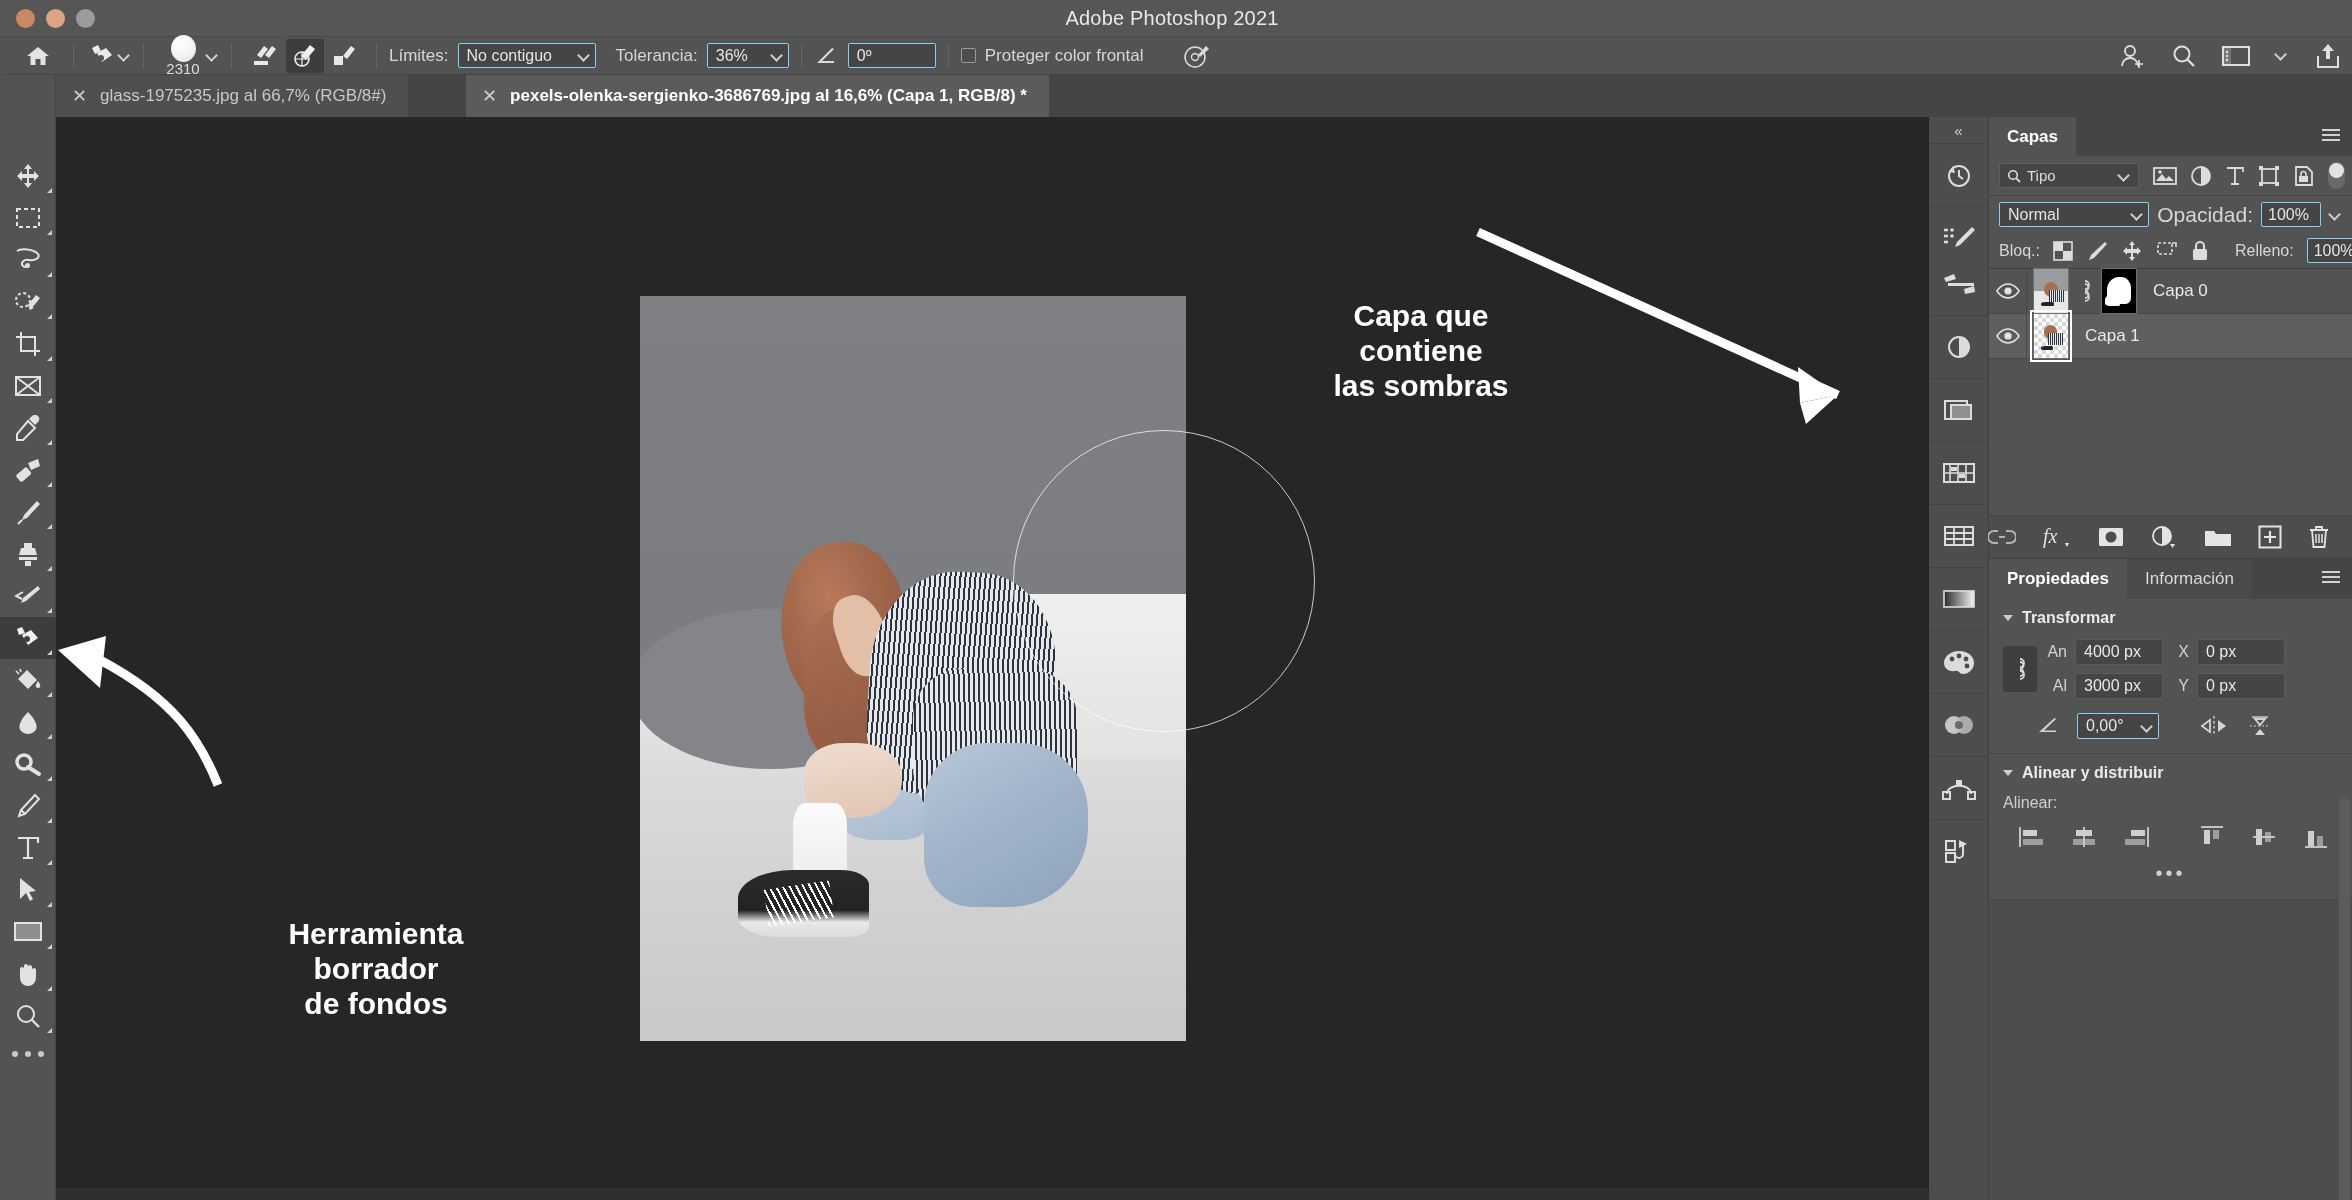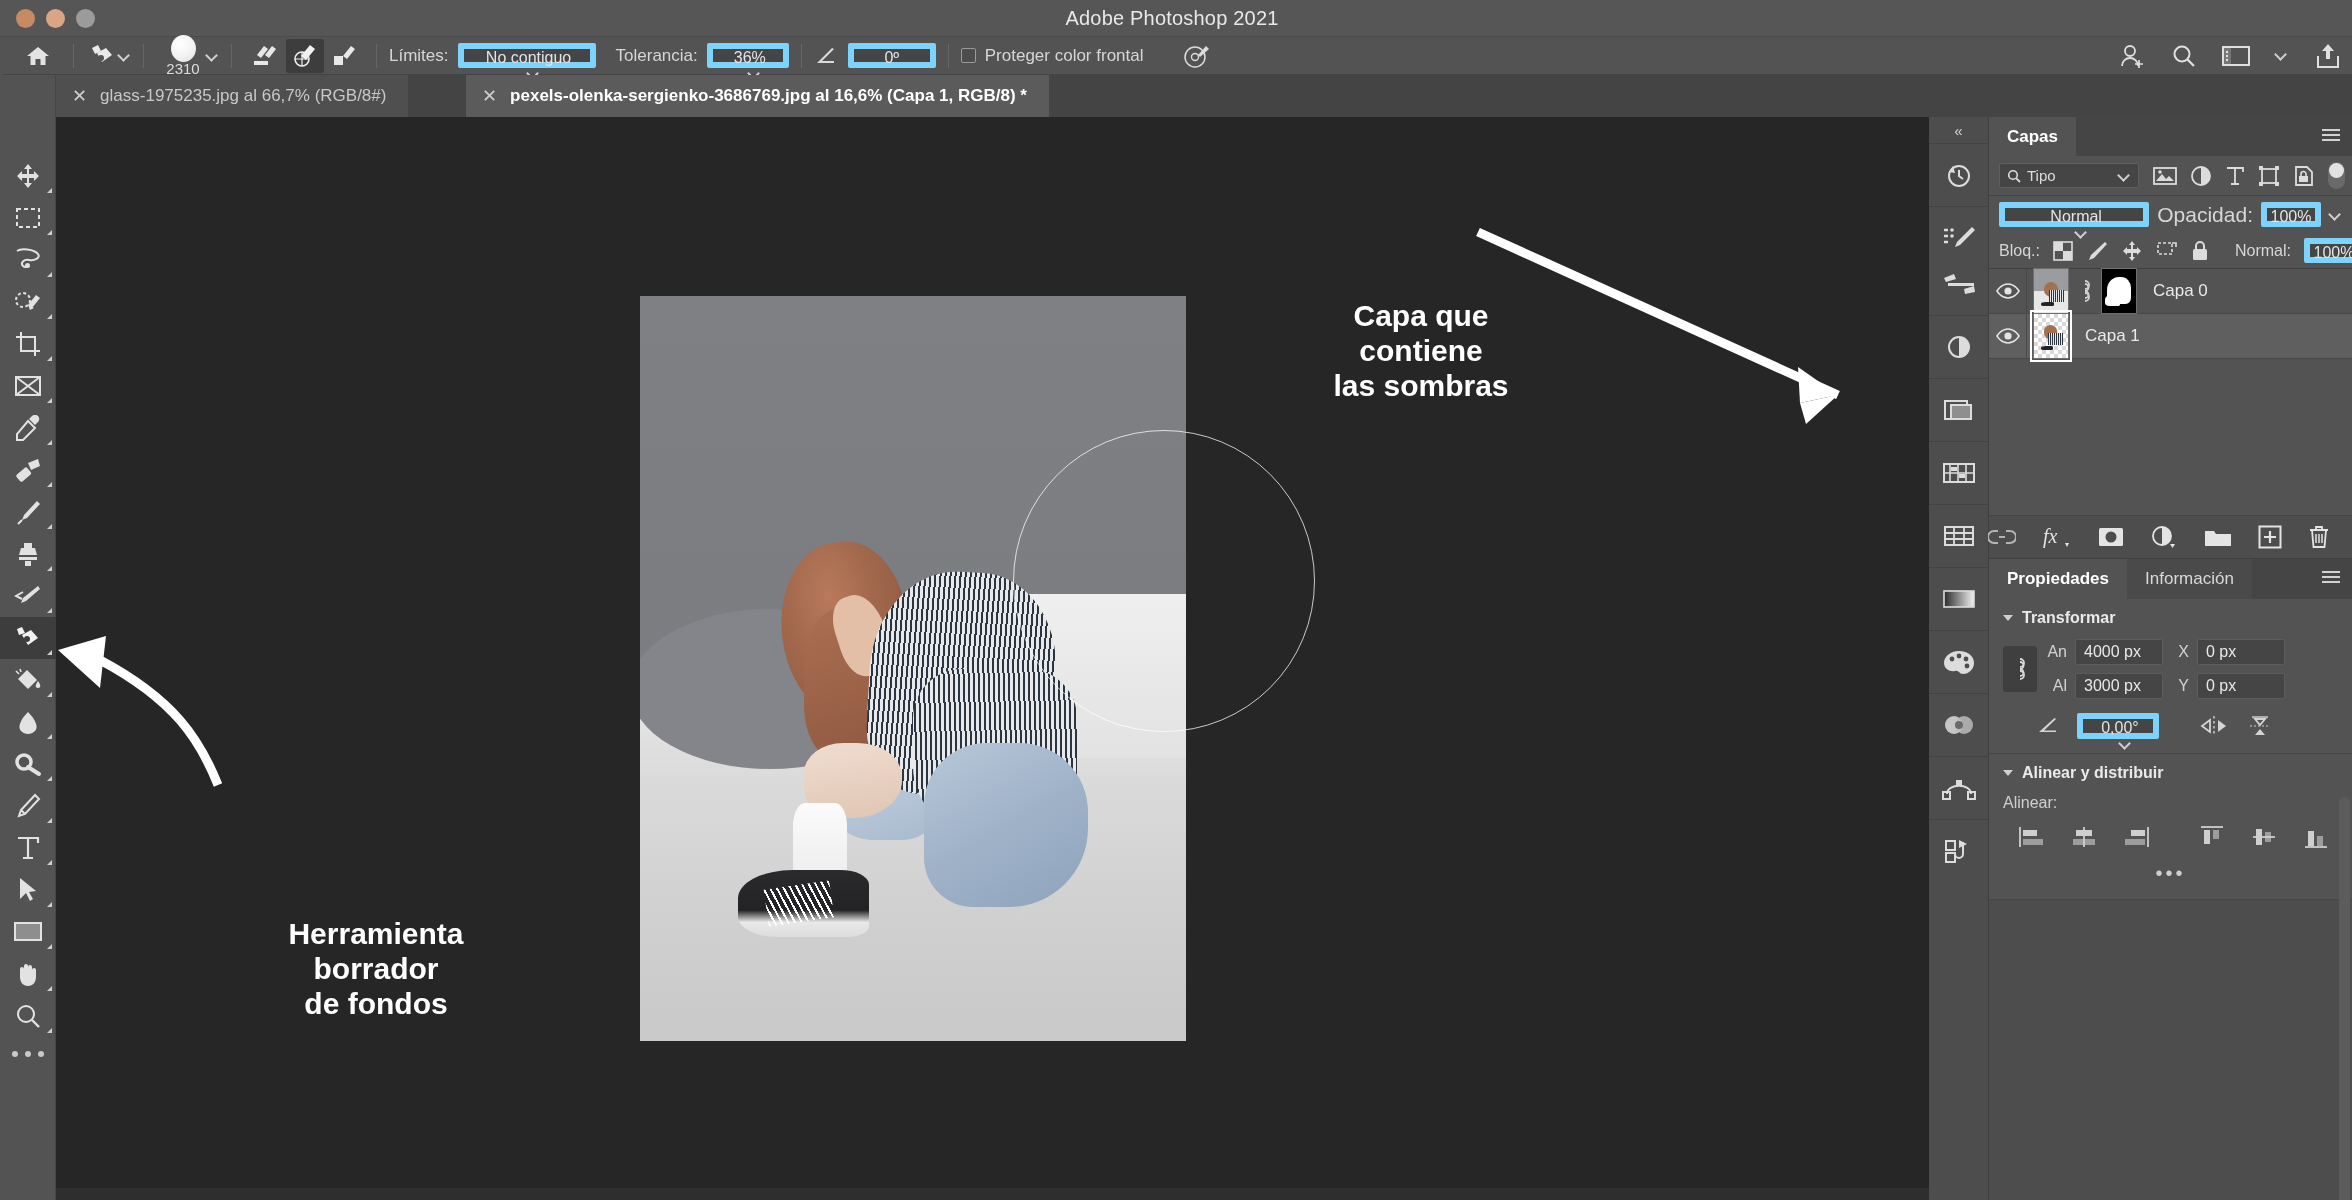--- a/index.html
+++ b/index.html
@@ -46,23 +46,23 @@
   }
   .brushpreview{ display:flex; flex-direction:column; align-items:center; width:46px; margin-left:4px;}
   .brushdot{ width:25px;height:27px;border-radius:50%;
      background:radial-gradient(circle at 38% 32%, #ffffff 0%, #f2f2f2 55%, #dcdcdc 100%); }
   .brushnum{ font-size:15px;color:#dcdcdc; margin-top:-2px; }
   .toolgroup{ display:flex; align-items:center; gap:2px; margin-left:2px;}
   .toolbtn{ width:38px;height:34px; display:flex;align-items:center;justify-content:center;
             border-radius:3px; }
   .toolbtn.sel{ background:#3d3d3d; }
   .field{
-    background:#454545; border:6px solid #7dd3fc; border-radius:2px;
+    background:#454545; border:1px solid #7dd3fc; border-radius:2px;
     height:25px; color:#e4e4e4; font-size:16px;
-    display:flex; align-items:center; padding:0 8px;flex-direction:column;
+    display:flex; align-items:center; padding:0 8px;
   }
   .field.drop{ padding-right:4px; justify-content:space-between; }
   .field .chev{ margin-left:10px; }
   .cb{
     width:15px;height:15px;border:1px solid #9a9a9a; border-radius:2px;
     background:#4d4d4d; margin-right:9px;
   }
   .ob-right{ position:absolute; right:14px; display:flex; align-items:center; gap:24px; }
 
   
@@ -851,21 +851,21 @@
             <path d="M16 2 h4 v4" fill="none" stroke="#dcdcdc" stroke-width="1.6"></path>
           </svg>
       </span>
       <span>
         <svg width="18" height="22" viewBox="0 0 18 22">
             <rect x="2" y="9" width="14" height="11" rx="1.5" fill="#dcdcdc"></rect>
             <path d="M5 9 V6 a4 4 0 0 1 8 0 v3" fill="none" stroke="#dcdcdc" stroke-width="2"></path>
           </svg>
       </span>
       <span style="flex:1"></span>
-      <span class="ob-label" style="font-size:16px;margin:0">Normal:</span>
+      <span class="ob-label" style="font-size:16px;margin:0">Relleno:</span>
       <div class="field" style="width:60px;padding:0 6px">
         <span>100%</span>
       </div>
       <span class="chev"></span>
     </div>
 
     <div class="layerlist">
 
       <div class="layerrow">
         <div class="eyecell">

